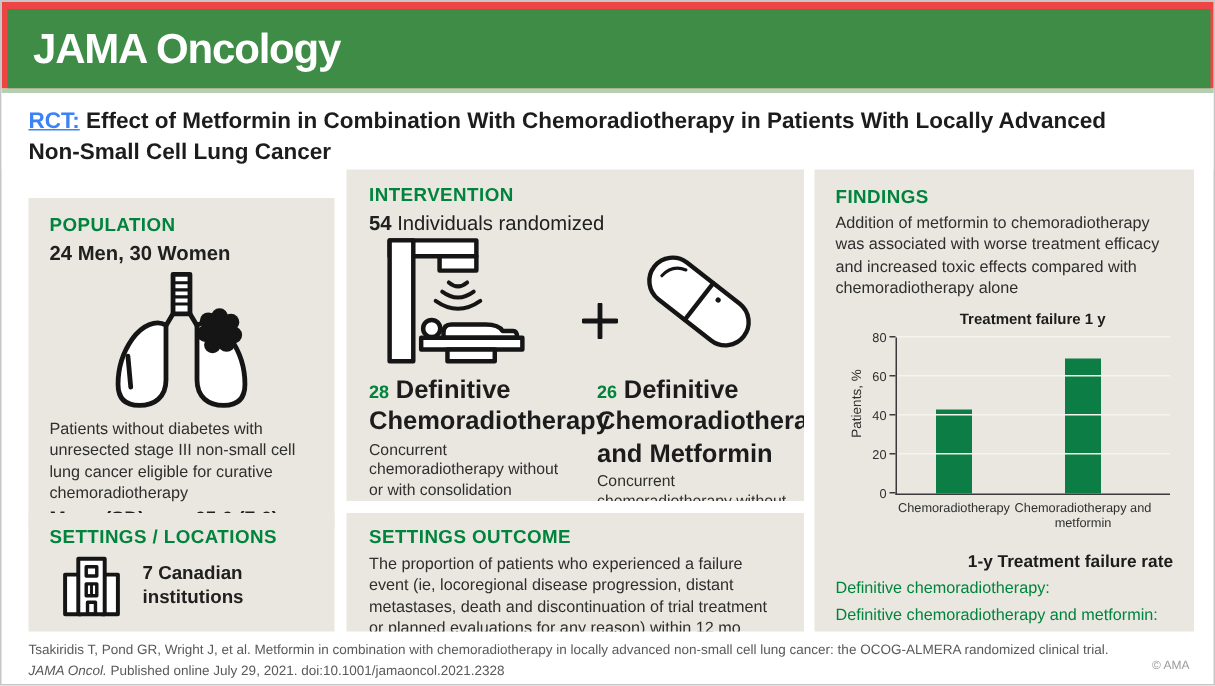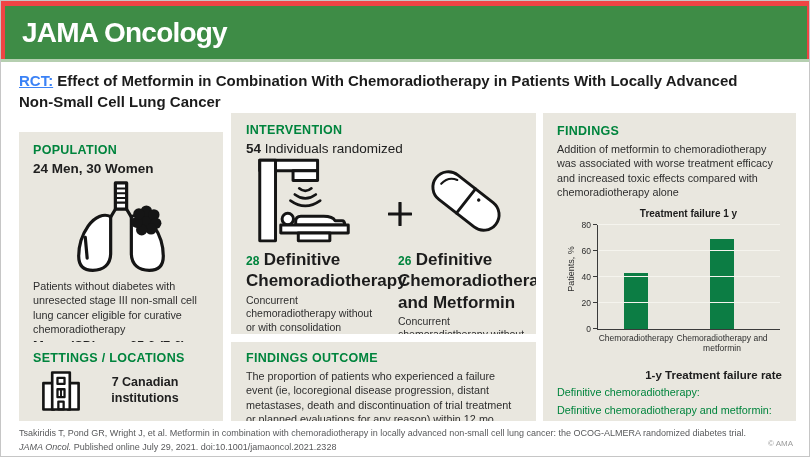--- a/index.html
+++ b/index.html
@@ -28,21 +28,21 @@
   #panel-outcome{left:230px;top:341px;width:305px;height:79px;padding:9px 15px;}
   #panel-findings{left:542px;top:112px;width:253px;height:308px;padding:11px 14px;}
   .section-title{color:#00843d;font-weight:bold;font-size:12.5px;letter-spacing:0.3px;margin-bottom:4px;}
   
   .pop-demo{font-size:13.5px;font-weight:bold;}
   .icon-center{text-align:center;margin:5px 0 4px 0;}
   .body-text{font-size:10.8px;line-height:1.32;color:#2e2e2e;}
   .pop-age{font-size:13px;font-weight:bold;margin-top:2px;}
   
   .settings-row{display:flex;align-items:center;gap:12px;margin-top:3px;margin-left:6px;}
-  .settings-text{font-size:12.5px;font-weight:bold;width:100px;line-height:1.25;text-align:center;}
+  .settings-text{font-size:12.5px;font-weight:bold;width:100px;line-height:1.25;}
   
   .int-randomized{font-size:13.5px;margin-bottom:2px;}
   .icons-row{display:flex;align-items:center;height:86px;margin-top:2px;}
   .plus-wrap{margin:26px 10px 0 26px;}
   .arms-row{display:flex;gap:14px;margin-top:5px;}
   .arm{width:138px;}
   .arm-n{color:#00843d;font-weight:bold;font-size:12px;}
   .arm-name{font-weight:bold;font-size:17px;line-height:1.25;color:#1c1c1c;}
   .arm-desc{font-size:10.5px;line-height:1.3;color:#2e2e2e;margin-top:2px;}
   
@@ -182,21 +182,21 @@
     </div>
     <div class="arm">
       <span class="arm-n">26</span>
       <span class="arm-name">Definitive Chemoradiotherapy and Metformin</span>
       <div class="arm-desc">Concurrent chemoradiotherapy without or with consolidation chemotherapy and metformin</div>
     </div>
   </div>
 </div>
 
 <div class="panel" id="panel-outcome">
-  <div class="section-title">FINDINGS OUTCOME</div>
+  <div class="section-title">SETTINGS OUTCOME</div>
   <div class="body-text">The proportion of patients who experienced a failure event (ie, locoregional disease progression, distant metastases, death and discontinuation of trial treatment or planned evaluations for any reason) within 12 mo</div>
 </div>
 
 <div class="panel" id="panel-findings">
   <div class="section-title">FINDINGS</div>
   <div class="findings-summary">Addition of metformin to chemoradiotherapy was associated with worse treatment efficacy and increased toxic effects compared with chemoradiotherapy alone</div>
 
   <div class="chart">
     <div class="chart-title">Treatment failure 1 y</div>
     <div class="chart-plot">
@@ -224,16 +224,16 @@
       </div>
   </div>
 
   <div class="results-heading">1-y Treatment failure rate</div>
   <div class="result-group">Definitive chemoradiotherapy:</div>
   <div class="result-group">Definitive chemoradiotherapy and metformin:</div>
 
 </div>
 
 <div class="footer">
-  <div>Tsakiridis T, Pond GR, Wright J, et al. Metformin in combination with chemoradiotherapy in locally advanced non-small cell lung cancer: the OCOG-ALMERA randomized diabetes trial.</div>
+  <div>Tsakiridis T, Pond GR, Wright J, et al. Metformin in combination with chemoradiotherapy in locally advanced non-small cell lung cancer: the OCOG-ALMERA randomized clinical trial.</div>
   <div><i>JAMA Oncol.</i><span> Published online July 29, 2021. doi:10.1001/jamaoncol.2021.2328</span></div>
 </div>
 <div class="copyright">© AMA</div>
 
 </body></html>

